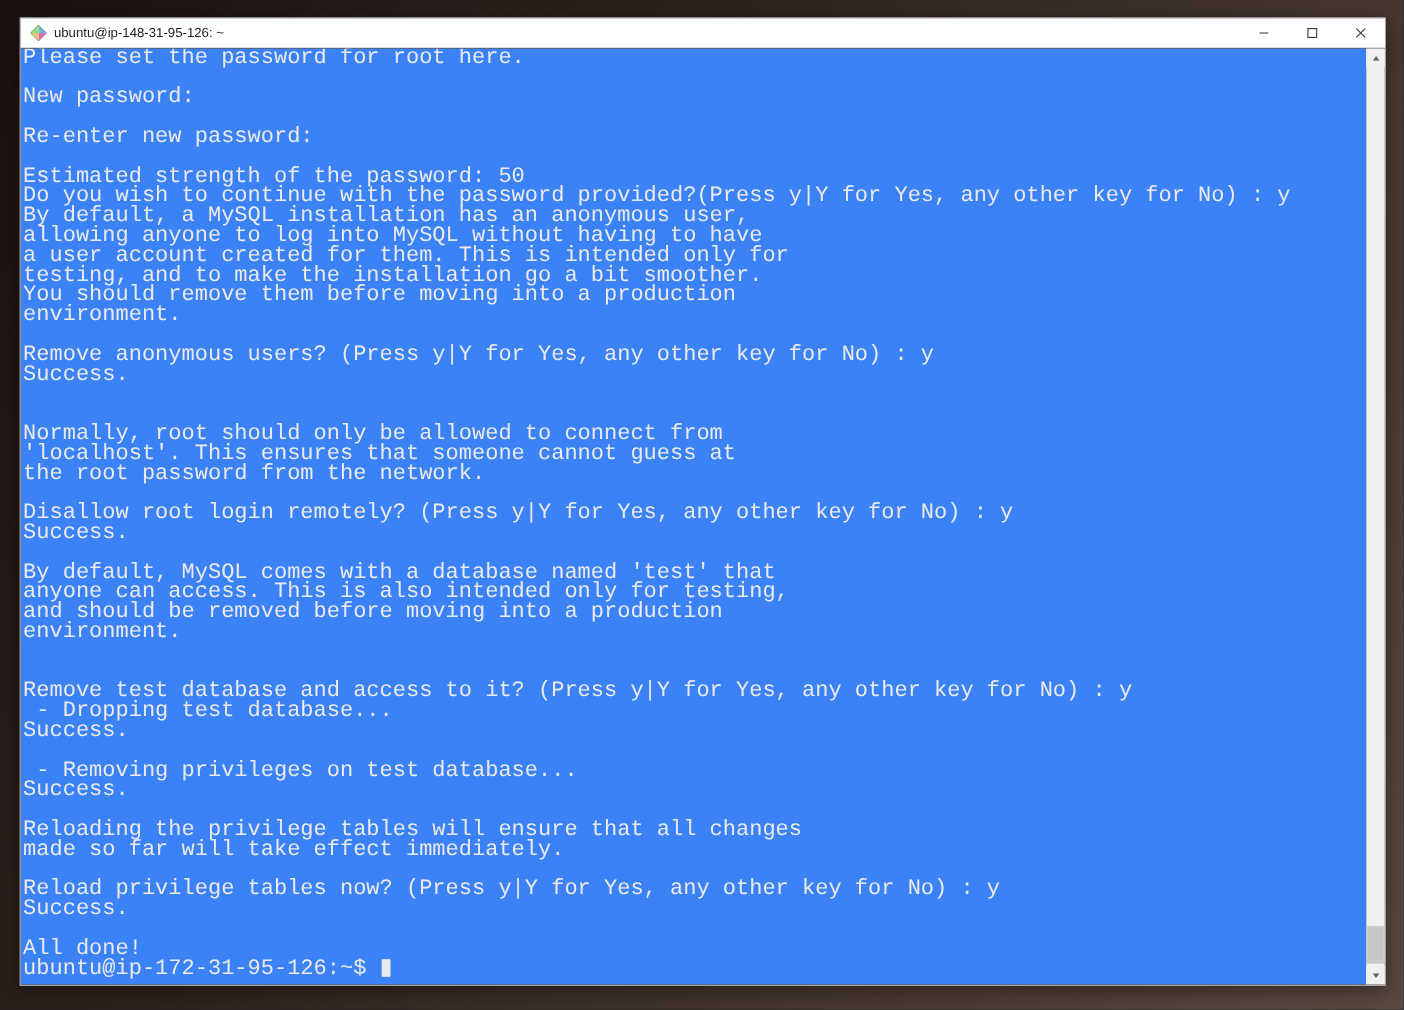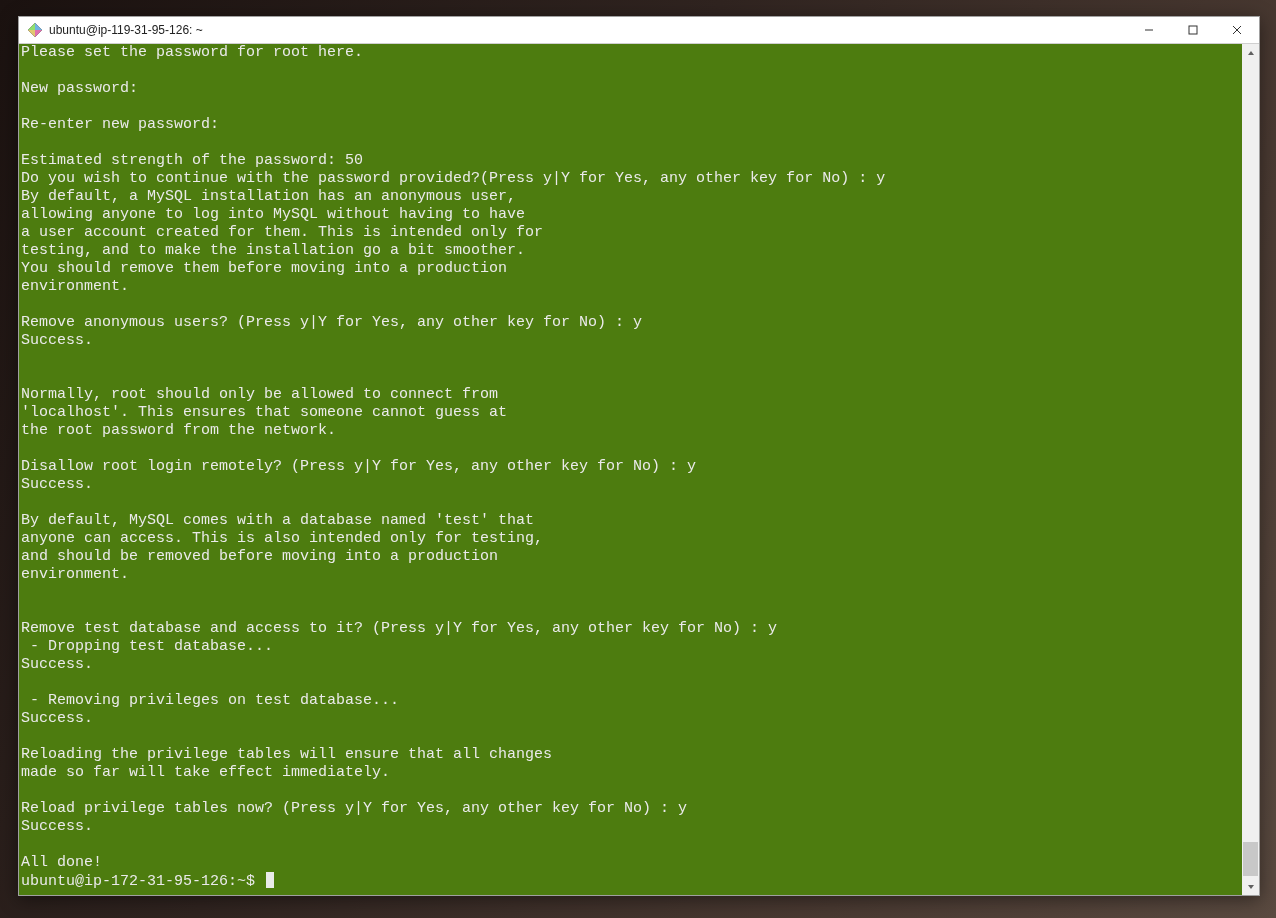--- a/index.html
+++ b/index.html
@@ -77,24 +77,24 @@
 
   .terminal-wrap {
     flex: 1 1 auto;
     display: flex;
     background: #000000;
     overflow: hidden;
   }
 
   .terminal {
     flex: 1 1 auto;
-    background: #4d7c0f;
+    background: #3b82f6;
     color: #eaeaea;
     font-family: "Consolas", "Liberation Mono", "Courier New", monospace;
-    font-size: 15px;
+    font-size: 20px;
     line-height: 18px;
     white-space: pre;
     padding: 0 0 0 2px;
     overflow: hidden;
   }
 
   .scrollbar {
     width: 17px;
     background: #f0f0f0;
     position: relative;
@@ -143,21 +143,21 @@
     <div class="titlebar">
       <span class="app-icon">
         <svg width="16" height="16" viewBox="0 0 16 16">
           <polygon points="8,1 15,8 8,15 1,8" fill="none" stroke="#888" stroke-width="1"></polygon>
           <polygon points="8,1 15,8 8,8" fill="#6fb2e0"></polygon>
           <polygon points="15,8 8,15 8,8" fill="#e06fae"></polygon>
           <polygon points="8,15 1,8 8,8" fill="#e0c96f"></polygon>
           <polygon points="1,8 8,1 8,8" fill="#8fe06f"></polygon>
         </svg>
       </span>
-      <span class="title-text">ubuntu@ip-119-31-95-126: ~</span>
+      <span class="title-text">ubuntu@ip-148-31-95-126: ~</span>
       <div class="win-buttons">
         <div class="win-btn">
           <svg width="10" height="10" viewBox="0 0 10 10">
               <line x1="1" y1="5" x2="9" y2="5" stroke="#333" stroke-width="1"></line>
             </svg>
         </div>
         <div class="win-btn">
           <svg width="10" height="10" viewBox="0 0 10 10">
               <rect x="1" y="1" width="8" height="8" fill="none" stroke="#333" stroke-width="1"></rect>
             </svg>

